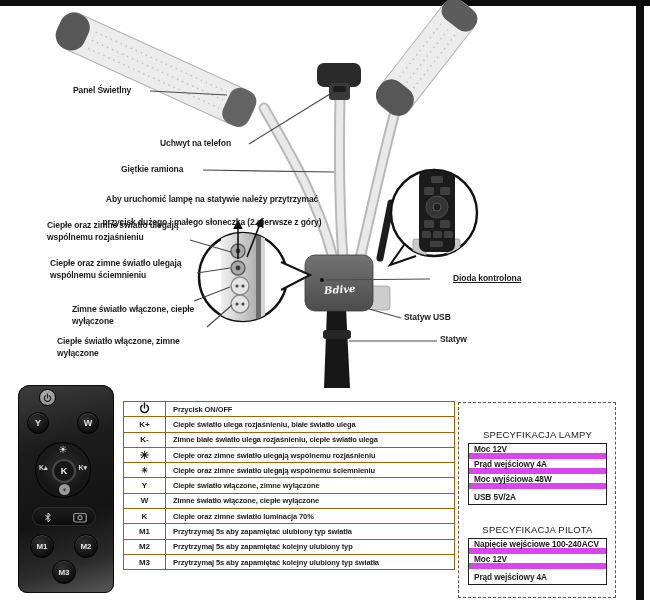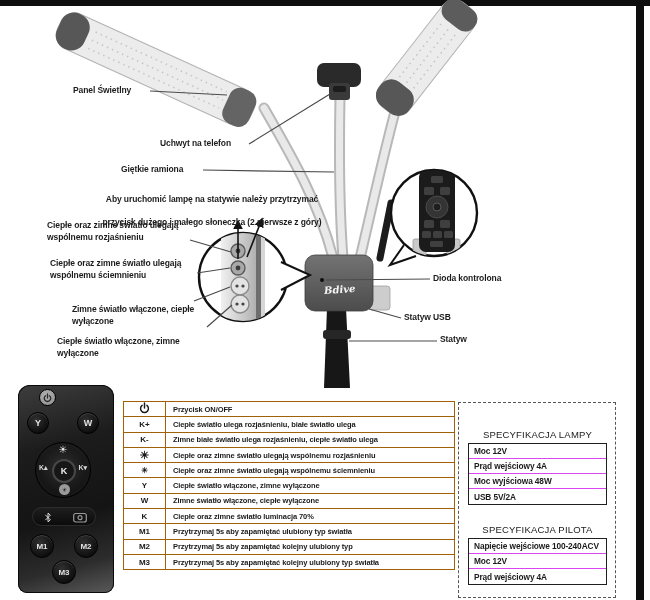--- a/index.html
+++ b/index.html
@@ -55,21 +55,21 @@
   .sun-small { font-size:8px; }
 
   
   .spec-dashed { position:absolute; left:458px; top:402px; width:158px; height:196px; border:1px dashed #555; }
   .spec-title { position:absolute; width:139px; text-align:center; font-size:9.5px; font-weight:400; color:#1a1a1a; letter-spacing:0.2px; }
   .spec-title-lamp { left:468px; top:429px; }
   .spec-title-pilot { left:468px; top:524px; }
   .spec-box { position:absolute; left:468px; width:139px; border:1px solid #1f1f1f; background:#fff; }
   .spec-box-lamp { top:443px; }
   .spec-box-pilot { top:538px; }
-  .spec-row { height:15px; display:flex; align-items:center; padding-left:5px; font-size:8.3px; font-weight:600; color:#1a1a1a; border-bottom:1px solid #d946ef; letter-spacing:-0.1px; }
+  .spec-row { height:15px; display:flex; align-items:center; padding-left:5px; font-size:8.3px; font-weight:600; color:#1a1a1a; border-bottom:6px solid #d946ef; letter-spacing:-0.1px; }
   .spec-row:last-child { border-bottom:none; }
 </style>
 </head>
 <body>
 
 <div class="page">
 
   <div class="bar-top"></div>
   <div class="bar-right"></div>
 
@@ -210,21 +210,21 @@
     <div>przycisk dużego i małego słoneczka (2 pierwsze z góry)</div>
   </div>
   <div class="lbl" style="left:47px; top:220px;">Ciepłe oraz zimne światło ulegają
 wspólnemu rozjaśnieniu</div>
   <div class="lbl" style="left:50px; top:258px;">Ciepłe oraz zimne światło ulegają
 wspólnemu ściemnieniu</div>
   <div class="lbl" style="left:57px; top:296px;margin-top:40px;">Ciepłe światło włączone, zimne
 wyłączone</div>
   <div class="lbl" style="left:72px; top:304px;">Zimne światło włączone, ciepłe
 wyłączone</div>
-  <div class="lbl" style="left:433px; top:273px;">Dioda kontrolona</div>
+  <div class="lbl" style="left:453px; top:273px;text-decoration:underline;">Dioda kontrolona</div>
   <div class="lbl" style="left:404px; top:312px;">Statyw USB</div>
   <div class="lbl" style="left:440px; top:334px;">Statyw</div>
 
   <div class="remote">
     <div class="rbtn rbtn-power">
       <svg width="9" height="10" viewBox="0 0 12 13">
         <path d="M6 1 v5.5" stroke="#2b2b2b" stroke-width="1.8" stroke-linecap="round" fill="none"></path>
         <path d="M3.4 3.4 a4.3 4.3 0 1 0 5.2 0" stroke="#2b2b2b" stroke-width="1.8" stroke-linecap="round" fill="none"></path>
       </svg>
     </div>

